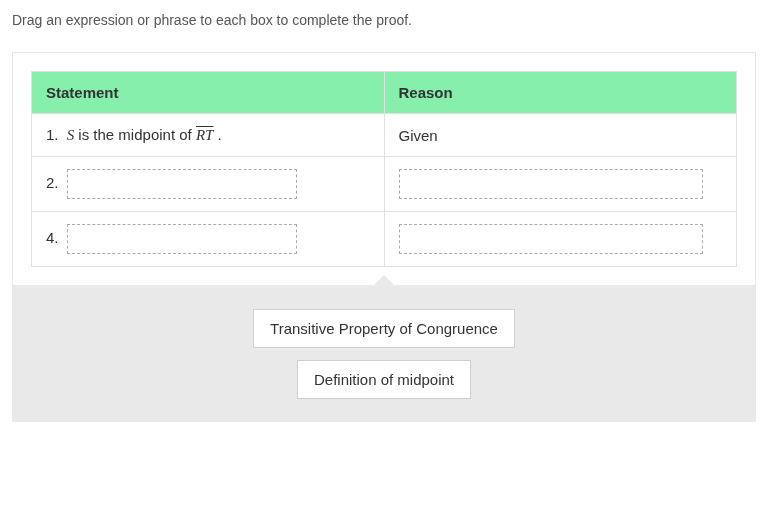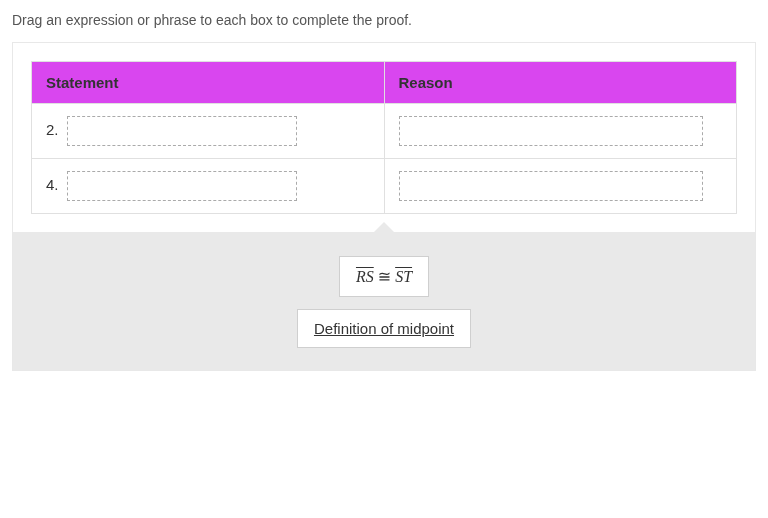--- a/index.html
+++ b/index.html
@@ -7,21 +7,21 @@
     margin: 0;
     padding: 12px;
     font-family: Arial, Helvetica, sans-serif;
     font-size: 14px;
     color: #333;
     background: #fff;
     width: 768px;
   }
   .instruction {
     color: #555;
-    margin-bottom: 14px;
+    margin-bottom: 24px;
     font-size: 14px;
   }
   .outer {
     border: 1px solid #e8e8e8;
     padding: 18px 18px 0 18px;
   }
   table.proof {
     width: 100%;
     border-collapse: collapse;
     table-layout: fixed;
@@ -29,21 +29,21 @@
   table.proof th, table.proof td {
     border: 1px solid #e0e0e0;
     padding: 12px 14px;
     text-align: left;
     vertical-align: middle;
     font-size: 15px;
     color: #333;
   }
   table.proof th {
     font-weight: bold;
-    background: #d946ef;
+    background: #86efac;
   }
   .col-stmt { width: 50%; }
   .col-reason { width: 50%; }
   .num {
     display: inline-block;
     margin-right: 4px;
   }
   .mathi { font-style: italic; font-family: "Times New Roman", serif; }
   .seg {
     font-style: italic;
@@ -84,21 +84,21 @@
     border-right: 12px solid transparent;
     border-bottom: 12px solid #e9e9e9;
   }
   .tray-row {
     display: flex;
     justify-content: center;
     gap: 14px;
     flex-wrap: wrap;
     margin-bottom: 12px;
   }
-  .tray-row:last-child { margin-bottom: 0; text-decoration: underline; }
+  .tray-row:last-child { margin-bottom: 0; }
   .tile {
     background: #fff;
     border: 1px solid #cfcfcf;
     padding: 10px 16px;
     font-size: 15px;
     color: #333;
     cursor: move;
     white-space: nowrap;
     font-family: Arial, sans-serif;
   }
@@ -118,20 +118,27 @@
       </colgroup>
     <thead>
       <tr>
         <th>Statement</th>
         <th>Reason</th>
       </tr>
     </thead>
     <tbody>
       <tr>
         <td>
+          <span class="num">1.</span>
+          <span class="mathi">S</span><span> is the midpoint of </span><span class="seg">RT</span><span> .</span>
+        </td>
+        <td>Given</td>
+      </tr>
+      <tr>
+        <td>
           <span class="num">2.</span>
           <span class="dropzone"></span>
         </td>
         <td>
           <span class="dropzone full"></span>
         </td>
       </tr>
       <tr>
         <td>
           <span class="num">4.</span>
@@ -140,22 +147,20 @@
         <td>
           <span class="dropzone full"></span>
         </td>
       </tr>
     </tbody>
   </table>
 
   <div class="tray-wrap">
     <div class="tray-arrow"></div>
     <div class="tray-row">
-      <div class="tile">
-        <span class="seg">RS</span><span class="cong">≅</span><span class="seg">ST</span>
-      </div>
+      <div class="tile">Transitive Property of Congruence</div>
     </div>
     <div class="tray-row">
       <div class="tile">Definition of midpoint</div>
     </div>
   </div>
 
 </div>
 
 </body></html>

